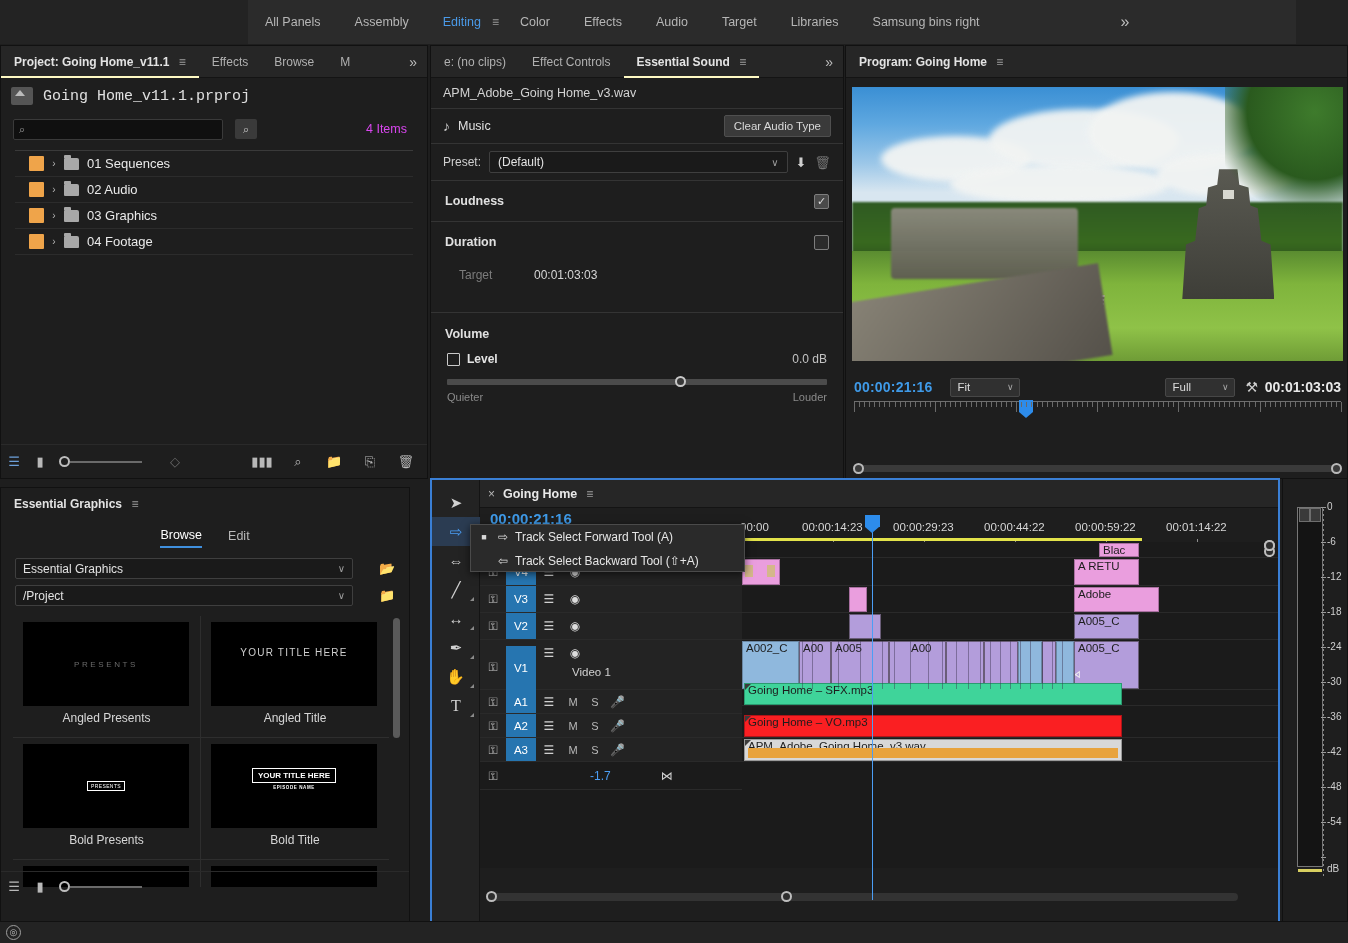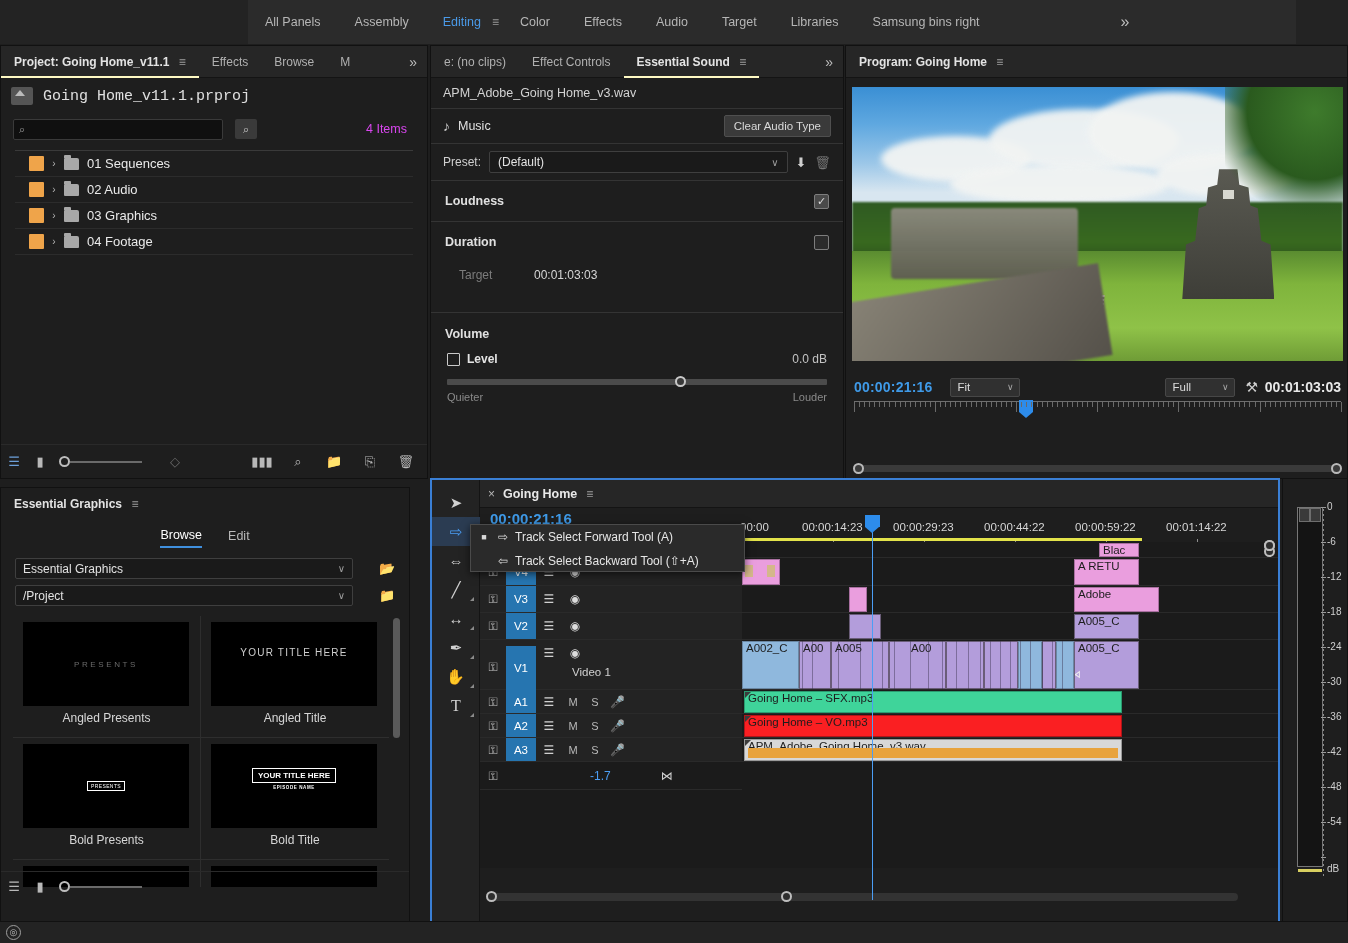--- a/index.html
+++ b/index.html
@@ -956,21 +956,21 @@
         <div style="position: absolute; top: 1px; left: 248px; width: 1px; height: 48px; background: rgba(60, 50, 80, 0.45); z-index: 5;"></div>
         <div style="position: absolute; top: 1px; left: 258px; width: 1px; height: 48px; background: rgba(60, 50, 80, 0.45); z-index: 5;"></div>
         <div style="position: absolute; top: 1px; left: 268px; width: 1px; height: 48px; background: rgba(60, 50, 80, 0.45); z-index: 5;"></div>
         <div style="position: absolute; top: 1px; left: 278px; width: 1px; height: 48px; background: rgba(60, 50, 80, 0.45); z-index: 5;"></div>
         <div style="position: absolute; top: 1px; left: 288px; width: 1px; height: 48px; background: rgba(60, 50, 80, 0.45); z-index: 5;"></div>
         <div style="position: absolute; top: 1px; left: 300px; width: 1px; height: 48px; background: rgba(60, 50, 80, 0.45); z-index: 5;"></div>
         <div style="position: absolute; top: 1px; left: 310px; width: 1px; height: 48px; background: rgba(60, 50, 80, 0.45); z-index: 5;"></div>
         <div style="position: absolute; top: 1px; left: 320px; width: 1px; height: 48px; background: rgba(60, 50, 80, 0.45); z-index: 5;"></div>
       </div>
 
-    <div class="trow" style="top:148px;height:24px">
+    <div class="trow" style="top:140px;height:24px">
       <div class="clip green" style="left:2px;width:378px;height:22px">
         <span class="corner"></span>
         <span>Going Home – SFX.mp3</span>
       </div>
     </div>
 
     <div class="trow" style="top:172px;height:24px">
       <div class="clip red" style="left:2px;width:378px;height:22px">
         <span class="corner"></span>
         <span>Going Home – VO.mp3</span>

